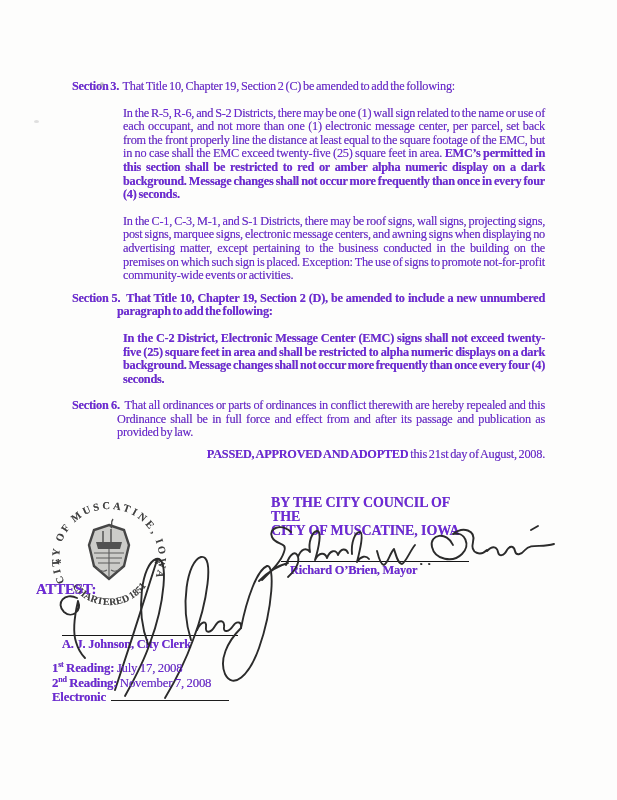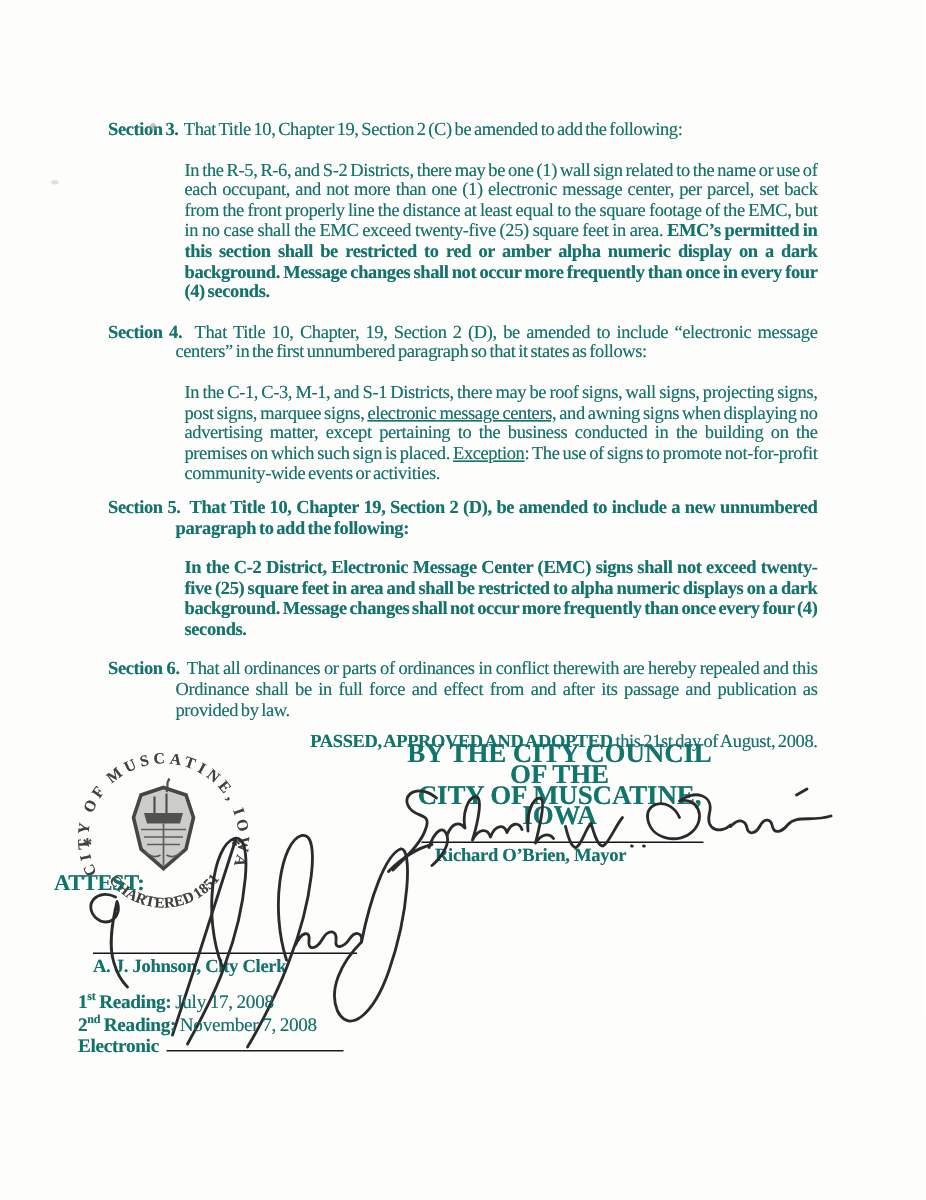--- a/index.html
+++ b/index.html
@@ -3,41 +3,41 @@
 <meta charset="utf-8">
 <style>
   html,body{margin:0;padding:0;background:#ffffff;}
   .page{
     position:relative;
     width:617px;height:800px;
     background:#fdfdfc;
     box-sizing:border-box;
     padding:80px 72px 0 72px;
     font-family:"Liberation Serif", serif;
-    color:#0f766e;
+    color:#6d28d9;
     font-size:12.3px;
     line-height:13.6px;
     letter-spacing:-0.25px;
     word-spacing:-1px;
     overflow:hidden;
     text-shadow:0 0 0.4px rgba(20,20,20,0.4);
   }
   .sec-head{margin:0 0 13px 0;padding-left:45px;text-indent:-45px;text-align:justify;}
   .sec-head.mb8{margin-bottom:8px;}
   .sec-label{font-weight:bold;}
   .indent-para{margin:0 0 13px 51px;text-align:justify;}
   .indent-para.mb9{margin-bottom:9px;}
   .b{font-weight:bold;}
-  .u{text-decoration:underline;margin-top:23px;}
+  .u{margin-top:23px;}
   .passed-line{margin:0;text-align:right;}
   .abs{position:absolute;}
   .council-block{
     left:271px;top:496px;width:204px;
-    font-weight:bold;font-size:18px;line-height:13.8px;
-    text-align:center;letter-spacing:-0.1px;word-spacing:0;
+    font-weight:bold;font-size:14px;line-height:13.8px;
+    letter-spacing:-0.1px;word-spacing:0;
   }
   .sig-line{border-top:1.4px solid #161616;height:0;}
   .name-label{font-weight:bold;font-size:12.4px;letter-spacing:-0.2px;word-spacing:0;}
   .attest{left:36px;top:583px;font-weight:bold;font-size:15px;}
   .readings{left:52px;top:661px;font-size:12.8px;line-height:14.6px;letter-spacing:-0.2px;word-spacing:-0.5px;}
   .readings sup{font-size:8px;line-height:0;}
   .pub-blank{display:inline-block;width:118px;height:10px;border-bottom:1.3px solid #1d1d1d;margin-left:5px;}
   svg{overflow:visible;display:block;}
   .speck{position:absolute;background:#9a9a9a;opacity:0.55;border-radius:50%;}
 </style>
@@ -45,21 +45,20 @@
 <body>
 
 <div class="page">
 
   <div class="speck" style="left:100px;top:82px;width:4px;height:5px;"></div>
   <div class="speck" style="left:34px;top:120px;width:5px;height:3px;opacity:0.3;"></div>
 
   <p class="sec-head"><span class="sec-label">Section 3.</span>&nbsp; <span>That Title 10, Chapter 19, Section 2 (C) be amended to add the following:</span></p>
   <p class="indent-para"><span>In the R-5, R-6, and S-2 Districts, there may be one (1) wall sign related to the name or use of each occupant, and not more than one (1) electronic message center, per parcel, set back from the front properly line the distance at least equal to the square footage of the EMC, but in no case shall the EMC exceed twenty-five (25) square feet in area.  </span><span class="b">EMC’s permitted in this section shall be restricted to red or amber alpha numeric display on a dark background.  Message changes shall not occur more frequently than once in every four (4) seconds.</span></p>
 
-  <p class="sec-head"><span class="sec-label">Section 4.</span>&nbsp; <span>That Title 10, Chapter, 19, Section 2 (D), be amended to include “electronic message centers” in the first unnumbered paragraph so that it states as follows:</span></p>
   <p class="indent-para mb9"><span>In the C-1, C-3, M-1, and S-1 Districts, there may be roof signs, wall signs, projecting signs, post signs, marquee signs, </span><span class="u">electronic message centers,</span><span> and awning signs when displaying no advertising matter, except pertaining to the business conducted in the building on the premises on which such sign is placed.  </span><span class="u">Exception</span><span>:  The use of signs to promote not-for-profit community-wide events or activities.</span></p>
 
   <p class="sec-head b"><span class="sec-label">Section 5.</span>&nbsp; <span>That Title 10, Chapter 19, Section 2 (D), be amended to include a new unnumbered paragraph to add the following:</span></p>
   <p class="indent-para b"><span>In the C-2 District, Electronic Message Center (EMC) signs shall not exceed twenty-five (25) square feet in area and shall be restricted to alpha numeric displays on a dark background.  Message changes shall not occur more frequently than once every four (4) seconds.</span></p>
 
   <p class="sec-head mb8"><span class="sec-label">Section 6.</span>&nbsp; <span>That all ordinances or parts of ordinances in conflict therewith are hereby repealed and this Ordinance shall be in full force and effect from and after its passage and publication as provided by law.</span></p>
 
   <p class="passed-line"><span class="b">PASSED, APPROVED AND ADOPTED</span><span> this 21st day of August, 2008.</span></p>
 
   <div class="abs council-block">

